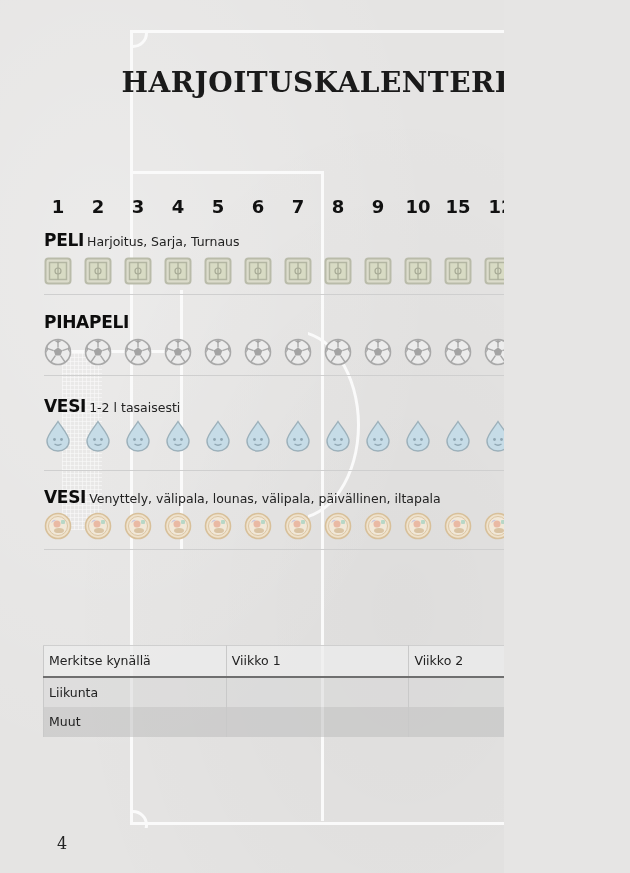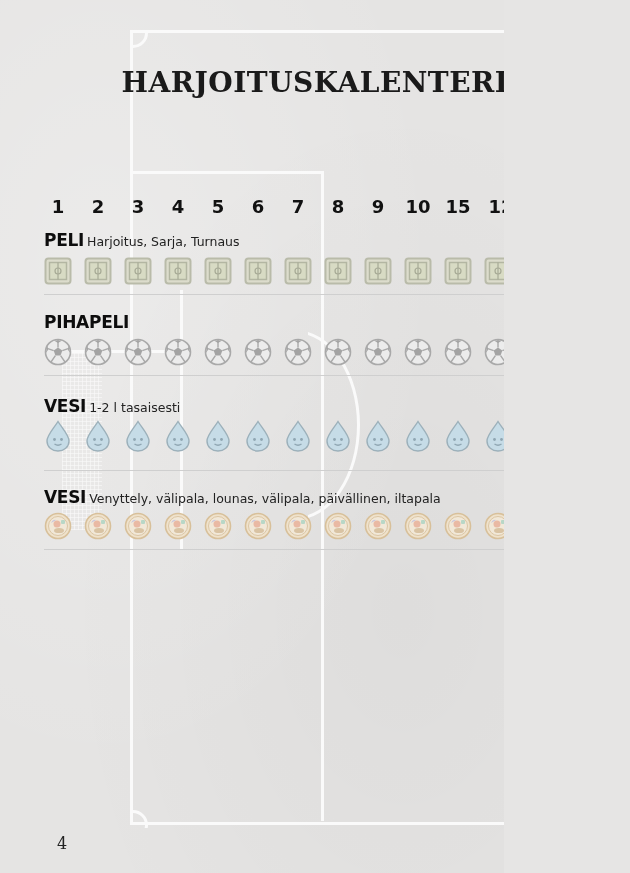--- a/index.html
+++ b/index.html
@@ -570,17 +570,32 @@
   </div>
   <div class="divider" style="top:549px;"></div>
 
   <table class="tbl">
     <colgroup>
         <col style="width:183px">
         <col style="width:183px">
         <col style="width:184px">
       </colgroup>
     <tbody>
+        <tr class="head">
+      <td>Merkitse kynällä</td>
+      <td>Viikko 1</td>
+      <td>Viikko 2</td>
+    </tr>
+    <tr class="even">
+      <td>Liikunta</td>
+      <td></td>
+      <td></td>
+    </tr>
+    <tr class="odd">
+      <td>Muut</td>
+      <td></td>
+      <td></td>
+    </tr>
   </tbody>
     </table>
 
   <div class="page-num">4</div>
 </div>
 
 </body></html>

